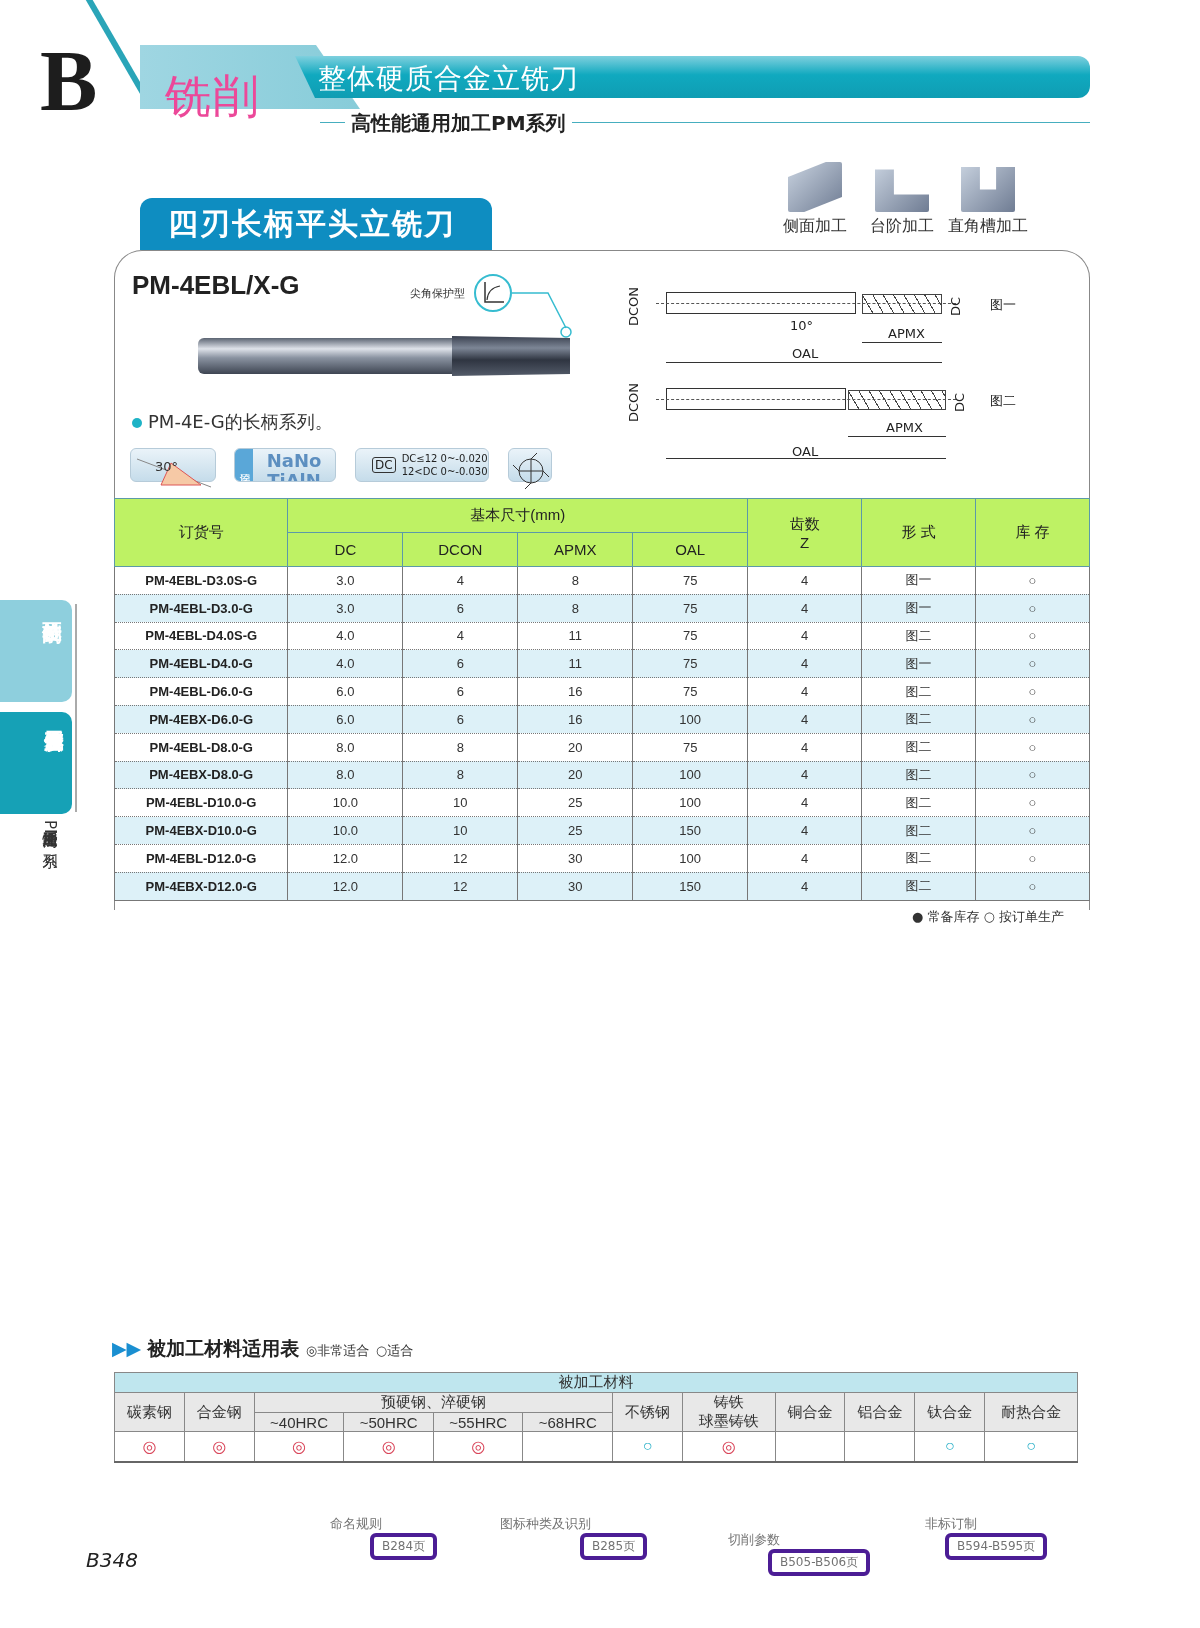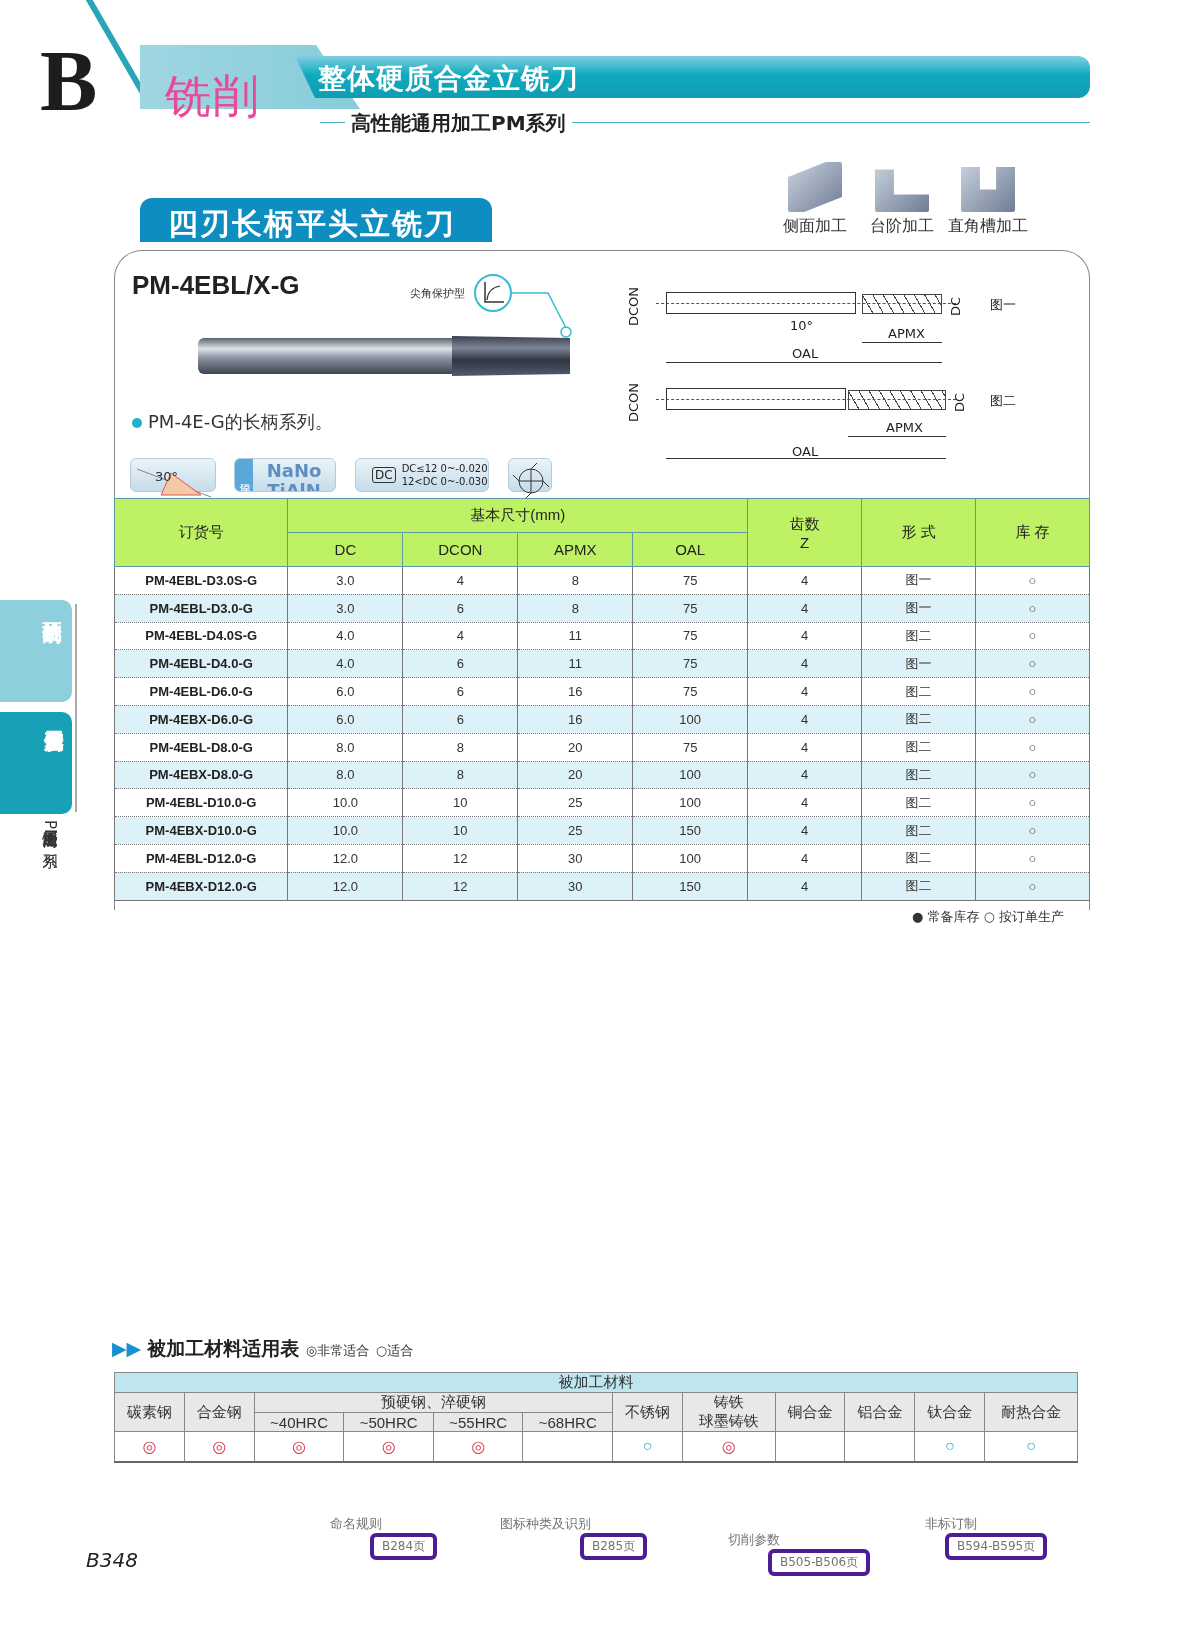--- a/index.html
+++ b/index.html
@@ -9,44 +9,44 @@
 
   
   .bigB { left: 40px; top: 38px; font-family: "Liberation Serif", "DejaVu Serif", serif; font-size: 86px; font-weight: bold; color: #1d1d1d; line-height: 1; }
   .diag { left: 80px; top: -10px; width: 6px; height: 130px; background: #2aa5b8; transform: rotate(-30deg); transform-origin: top left; }
   .cat-tab { left: 140px; top: 45px; width: 220px; height: 64px; background: linear-gradient(90deg,#9fd6e2,#87ccd9);
              clip-path: polygon(0 0, 80% 0, 100% 100%, 0 100%); }
   .cat-text { left: 165px; top: 50px; font-size: 46px; color: #ec4899; letter-spacing: 2px; margin-top: 16px; }
   .banner { left: 295px; top: 56px; width: 795px; height: 42px; border-radius: 0 12px 12px 0;
             background: linear-gradient(180deg,#7fd0de 0%,#10a9bf 45%,#0f9db3 100%);
             clip-path: polygon(0 0, 100% 0, 100% 100%, 20px 100%); }
-  .banner-text { left: 318px; top: 60px; font-size: 28px; font-weight: bold; color: #fff; letter-spacing: 1px; }
+  .banner-text { left: 318px; top: 60px; font-size: 28px; font-weight: normal; color: #fff; letter-spacing: 1px; }
   .subline { left: 320px; top: 122px; width: 770px; height: 1px; background: #46aebf; }
   .subtitle { left: 345px; top: 110px; font-size: 20px; font-weight: bold; color: #222; background: #fff; padding: 0 6px; }
 
   
   .app { width: 80px; text-align: center; font-size: 16px; color: #333; }
   .app .shape { width: 54px; height: 50px; margin: 0 auto 4px; background: linear-gradient(135deg,#c9d3e0,#6f7c93); border-radius: 2px; }
 
   
-  .title-tab { left: 140px; top: 198px; width: 352px; height: 44px; background: #0e8dc1; border-radius: 12px 12px 0 0; }
+  .title-tab { left: 140px; top: 198px; width: 352px; height: 52px; background: #0e8dc1; border-radius: 12px 12px 0 0; }
   .title-tab span { display:block; color:#fff; font-size: 30px; font-weight: bold; padding: 6px 0 0 28px; letter-spacing: 2px; }
   .card { left: 114px; top: 250px; width: 976px; height: 660px; border: 1.5px solid #888; border-radius: 28px 28px 0 0; border-bottom: none; }
   .model { left: 132px; top: 270px; font-size: 26px; font-weight: bold; color: #222; font-family: "Liberation Sans", sans-serif; }
   .corner-label { left: 410px; top: 286px; font-size: 11px; color: #333; }
   .corner-circle { left: 474px; top: 274px; width: 38px; height: 38px; border: 2px solid #36bcd0; border-radius: 50%; }
   .tool-shank { left: 198px; top: 338px; width: 256px; height: 36px; border-radius: 6px 0 0 6px;
                 background: linear-gradient(180deg,#5b6472 0%,#dfe3ea 30%,#8a93a1 55%,#3e4552 100%); }
   .tool-flute { left: 452px; top: 336px; width: 118px; height: 40px;
                 background: linear-gradient(180deg,#3a4150 0%,#7d8696 30%,#2f3541 60%,#535b69 100%);
                 clip-path: polygon(0 0, 100% 5%, 100% 95%, 0 100%); }
   .bullet { left: 132px; top: 410px; font-size: 18px; color: #333; }
   .bullet .dot { display:inline-block; width: 10px; height: 10px; border-radius:50%; background:#1eb3c6; margin-right: 6px; }
 
-  .feat { top: 458px; height: 34px; border-radius: 6px; background: linear-gradient(180deg,#eaf3f9,#c5dcea); border: 1px solid #b6cbd9; font-size: 11px; }
+  .feat { top: 448px; height: 34px; border-radius: 6px; background: linear-gradient(180deg,#eaf3f9,#c5dcea); border: 1px solid #b6cbd9; font-size: 11px; }
 
   
   .dwg-label { font-size: 13px; color: #222; }
   .dwg-vert { font-size: 13px; color: #222; transform: rotate(-90deg); transform-origin: left top; }
   .dwg-body { border: 1px solid #333; background: #fff; }
 
   
   table.spec { position: absolute; left: 114px; top: 498px; width: 976px; border-collapse: collapse; font-size: 13px; font-family: "Liberation Sans", sans-serif; }
   table.spec th { background: #bef264; color: #222; font-weight: normal; border: 1px solid #5c9aa8; font-size: 15px; }
   table.spec td { border-left: 1px solid #777; border-right: 1px solid #777; border-bottom: 1px dotted #777; text-align: center; height: 27.8px; color: #333; }

